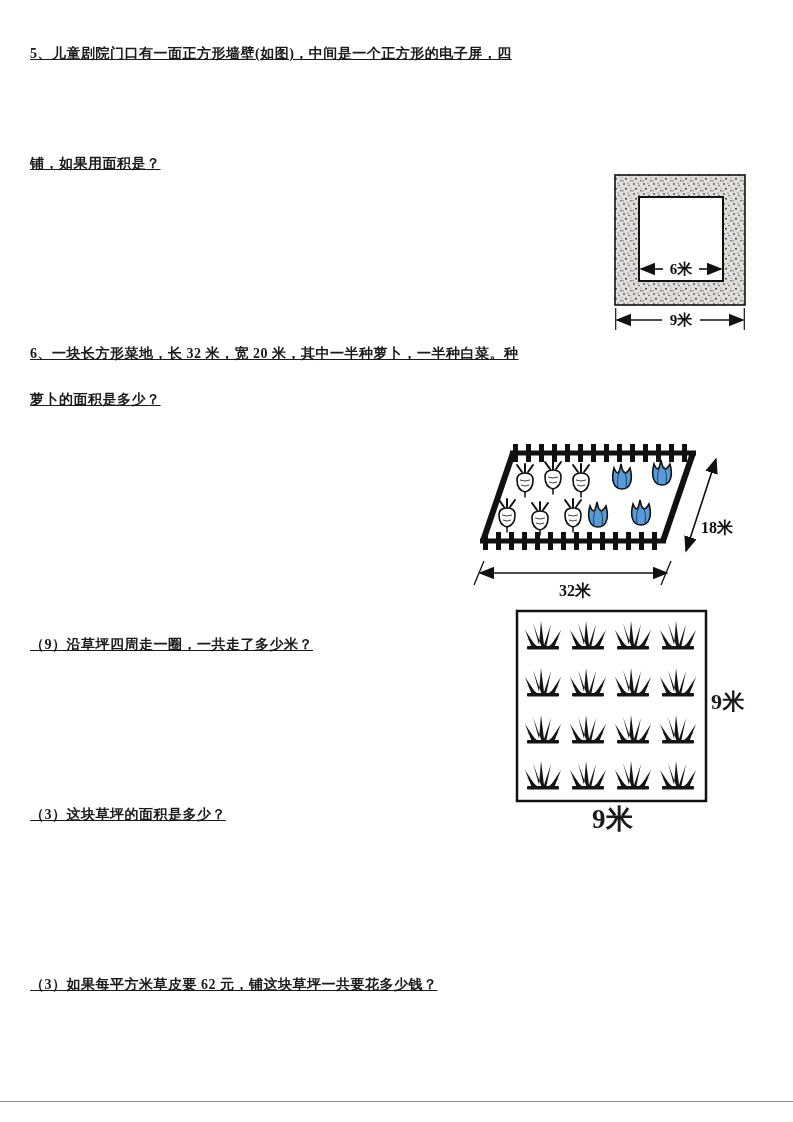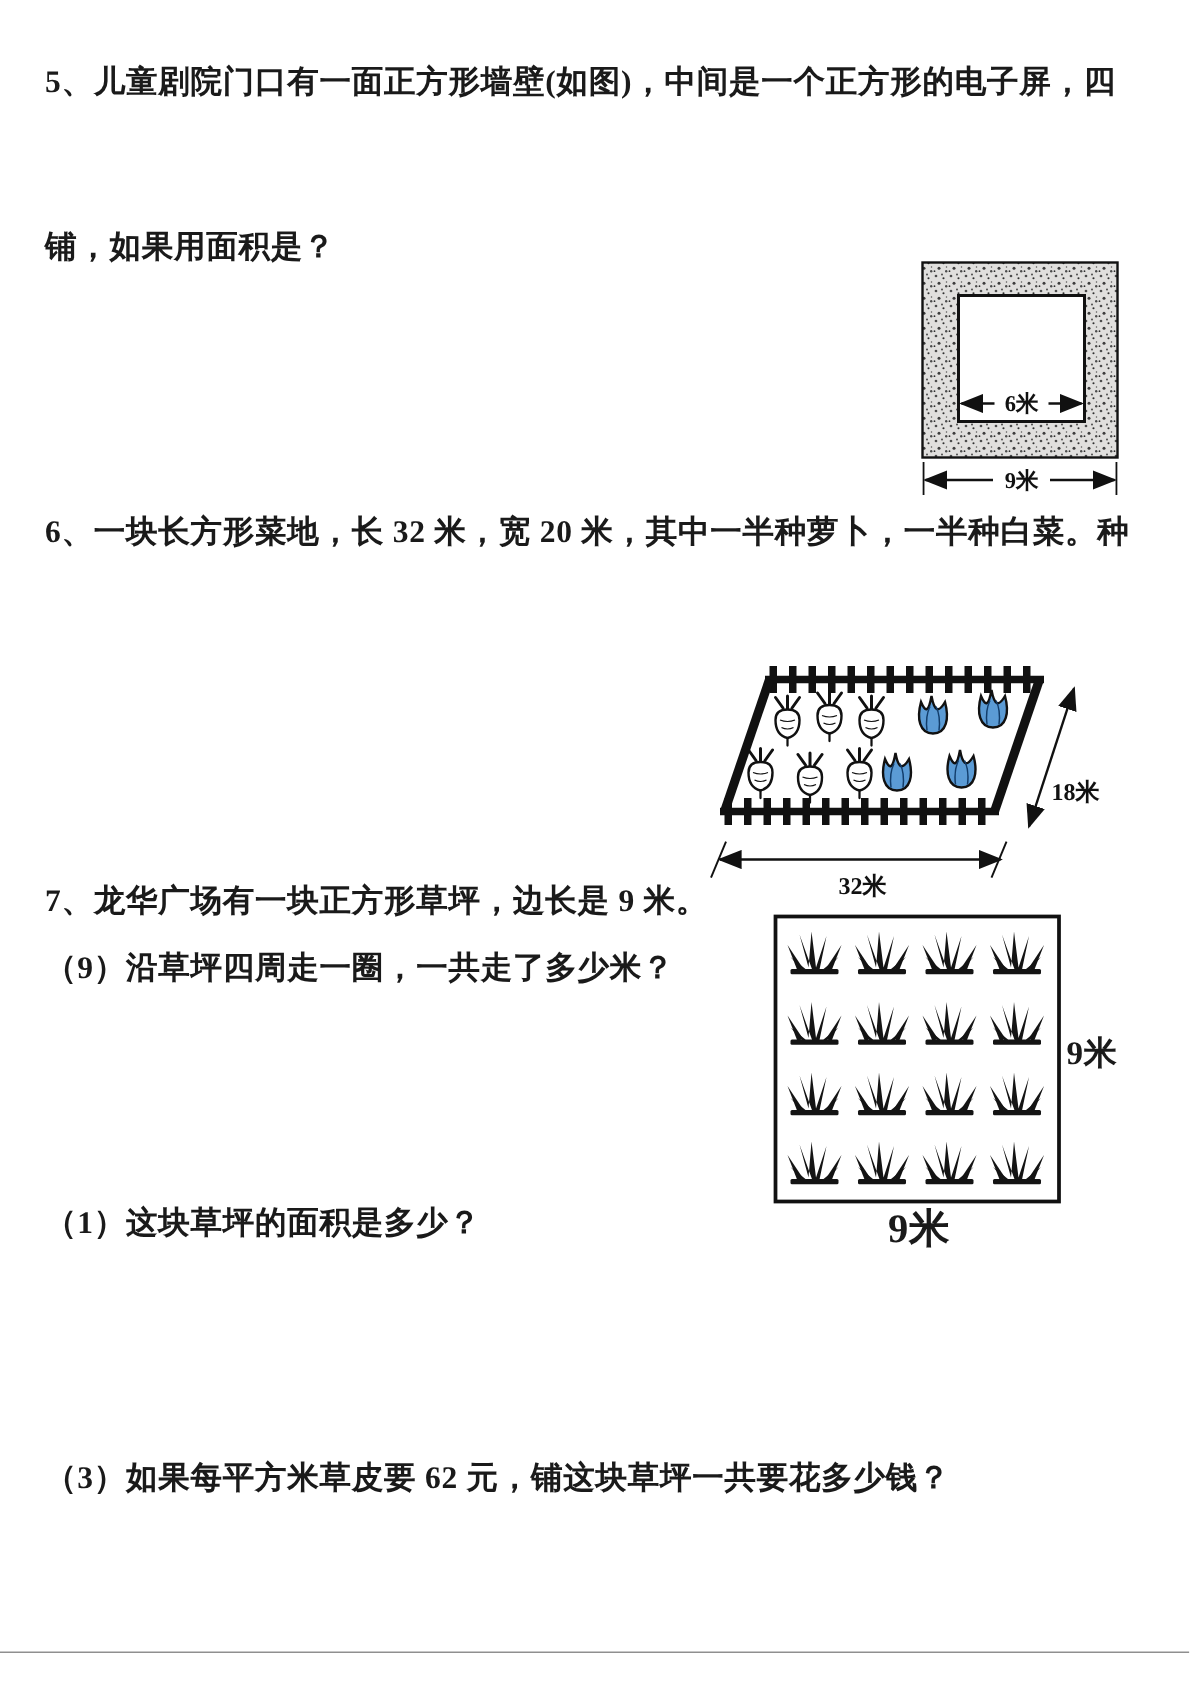--- a/index.html
+++ b/index.html
@@ -1,22 +1,22 @@
 <!DOCTYPE html>
 <html><head>
 <meta charset="utf-8">
 <style>
   html,body{margin:0;padding:0;background:#ffffff;}
   .page{
     position:relative;width:793px;height:1122px;background:#ffffff;overflow:hidden;
     font-family:"Liberation Serif","DejaVu Sans",serif;color:#1a1a1a;
   }
   .tline{
-    position:absolute;left:30px;font-weight:700;font-size:21px;line-height:28px;
-    white-space:nowrap;letter-spacing:0.5px;
+    position:absolute;left:30px;font-weight:700;font-size:14px;line-height:28px;
+    white-space:nowrap;letter-spacing:0.5px;text-decoration:underline;
   }
   .fig{position:absolute;}
   .fig-label{font-family:"Liberation Serif","DejaVu Sans",serif;font-weight:700;fill:#111;}
   .lbl15{font-size:15px;}
   .lbl16{font-size:16px;}
   .side-label{position:absolute;font-weight:700;font-size:22px;letter-spacing:0.5px;}
   .bottom-label{position:absolute;font-weight:700;font-size:27px;letter-spacing:0.5px;}
   .rule{position:absolute;left:0;width:793px;height:1px;background:#8f8f8f;}
 </style>
 </head>
@@ -55,20 +55,21 @@
         <line x1="3.7" y1="136" x2="3.7" y2="158" stroke="#111" stroke-width="1.2"></line>
         <line x1="132.3" y1="136" x2="132.3" y2="158" stroke="#111" stroke-width="1.2"></line>
         <line x1="5" y1="148" x2="50" y2="148" stroke="#111" stroke-width="1.6" marker-start="url(#m5)"></line>
         <line x1="88" y1="148" x2="131" y2="148" stroke="#111" stroke-width="1.6" marker-end="url(#m5)"></line>
         <text x="69" y="153" text-anchor="middle" class="fig-label lbl15">9米</text>
       </g>
     </svg>
   </div>
 
   <div class="tline" style="top:340px">6、一块长方形菜地，长 32 米，宽 20 米，其中一半种萝卜，一半种白菜。种</div>
+  <div class="tline" style="top:386px">萝卜的面积是多少？</div>
 
   <div class="fig" style="left:455px;top:433px">
     <svg width="310" height="175" viewBox="0 0 310 175">
       <defs>
         <marker id="m6" markerWidth="10" markerHeight="8" refX="9" refY="4" orient="auto-start-reverse">
           <path d="M0,0 L10,4 L0,8 Z" fill="#111"></path>
         </marker>
         <g id="radish">
           <path d="M-3,-6 L-8,-13 M0,-5 L0,-14 M3,-6 L8,-13" stroke="#111" stroke-width="2" fill="none" stroke-linecap="round"></path>
           <path d="M0,14 Q-8,12 -8,2 Q-8,-5 0,-5 Q8,-5 8,2 Q8,12 0,14 Z" fill="#ffffff" stroke="#111" stroke-width="1.6"></path>
@@ -113,23 +114,22 @@
 
       <g>
         <line x1="29" y1="128" x2="19" y2="152" stroke="#111" stroke-width="1.3"></line>
         <line x1="216" y1="128" x2="206" y2="152" stroke="#111" stroke-width="1.3"></line>
         <line x1="25" y1="140" x2="212" y2="140" stroke="#111" stroke-width="1.6" marker-start="url(#m6)" marker-end="url(#m6)"></line>
         <text x="120" y="163" text-anchor="middle" class="fig-label lbl16">32米</text>
       </g>
     </svg>
   </div>
 
-  <div class="tline" style="top:586px">7、龙华广场有一块正方形草坪，边长是 9 米。</div>
   <div class="tline" style="top:631px">（9）沿草坪四周走一圈，一共走了多少米？</div>
-  <div class="tline" style="top:801px">（1）这块草坪的面积是多少？</div>
+  <div class="tline" style="top:801px">（3）这块草坪的面积是多少？</div>
   <div class="tline" style="top:971px">（3）如果每平方米草皮要 62 元，铺这块草坪一共要花多少钱？</div>
 
   <div class="fig" style="left:515px;top:609px">
     <svg width="195" height="197" viewBox="0 0 195 197">
       <defs>
         <g id="tuft7" fill="#141414">
           <path d="M17,27 L8,2 L14,24 L16,0 L19,24 L26,3 L21,27 Z"></path>
           <path d="M7,27 L0,9 L10,24 Z"></path>
           <path d="M29,27 L36,9 L26,24 Z"></path>
           <path d="M11,27 L2,17 L12,25 Z"></path>

